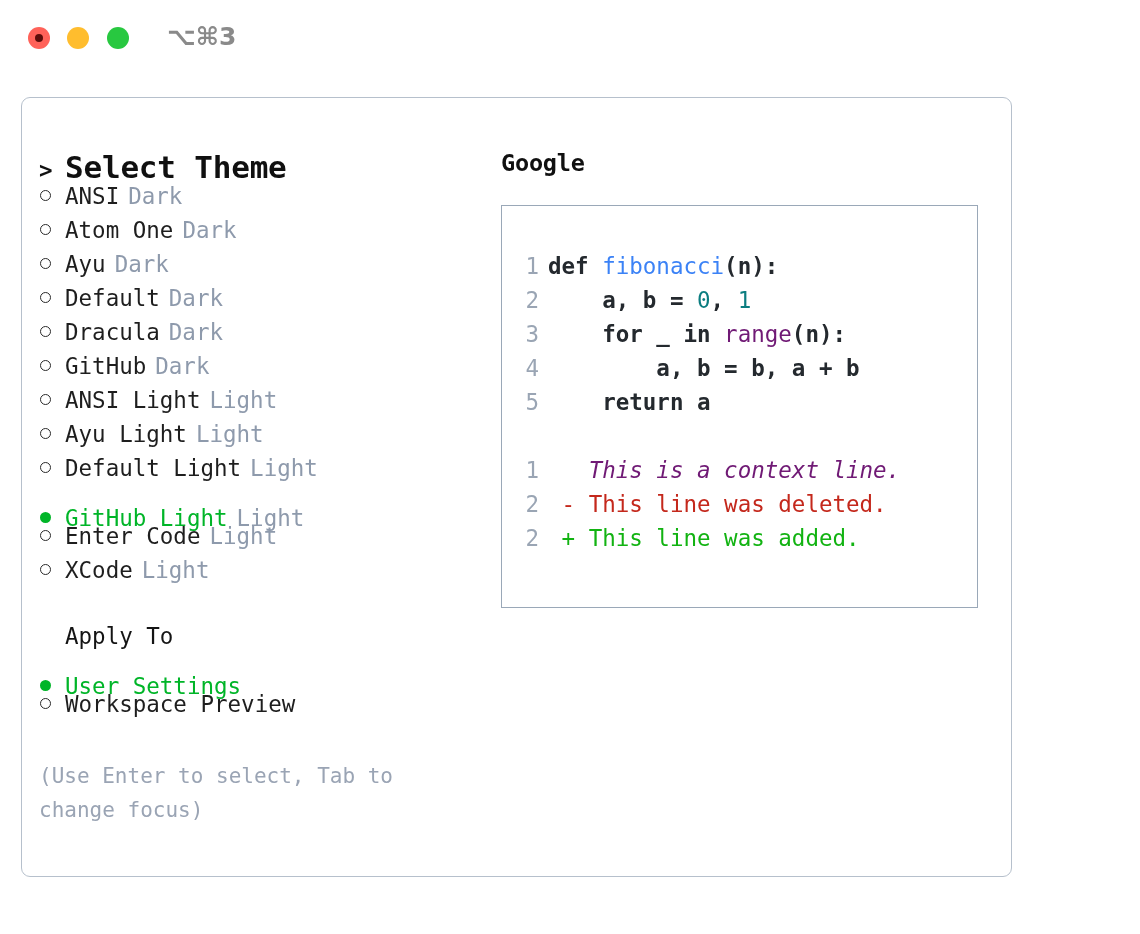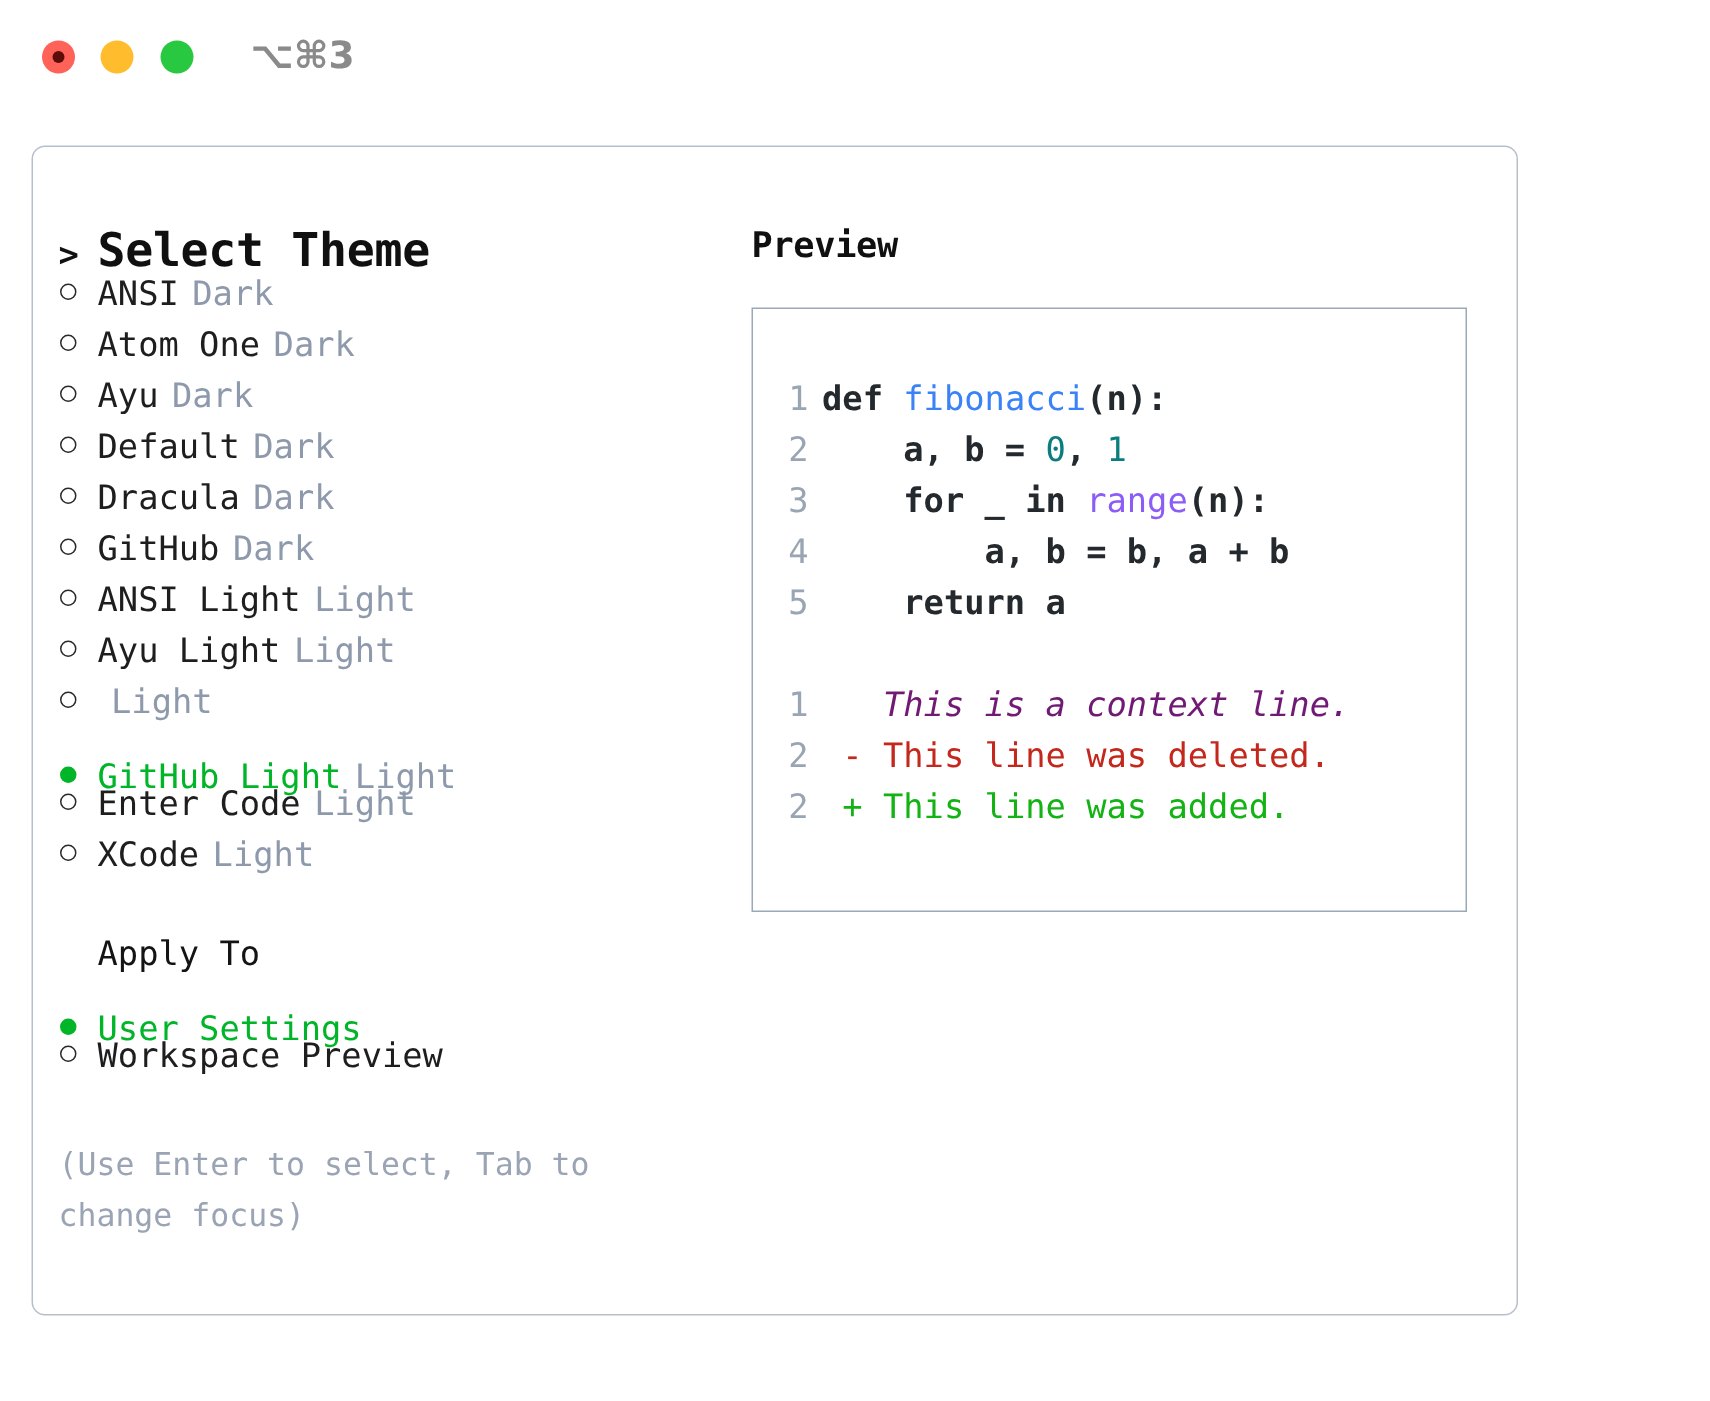--- a/index.html
+++ b/index.html
@@ -184,21 +184,21 @@
     display: inline-block;
     width: 24px;
     text-align: right;
     color: #9aa5b4;
     margin-right: 9px;
   }
   .blank-line { height: 34px; display: block; }
   .tok-plain  { color: #24292e; font-weight: bold; }
   .tok-fn     { color: #3b82f6; margin-top: 36px; }
   .tok-num    { color: #0b7d80; }
-  .tok-call   { color: #8b5cf6; }
+  .tok-call   { color: #701a75; }
   .d-ctx      { color: #701a75; font-style: italic; }
   .d-del      { color: #c4281c; }
   .d-add      { color: #12b312; }
 </style>
 </head>
 <body>
 
 <div id="window">
 
   <div id="titlebar">
@@ -219,39 +219,39 @@
 
       <div id="theme-list">
           <div class="row"><span class="marker"><span class="bullet-empty"></span></span><span class="label">ANSI</span><span class="tag">Dark</span></div>
           <div class="row"><span class="marker"><span class="bullet-empty"></span></span><span class="label">Atom One</span><span class="tag">Dark</span></div>
           <div class="row"><span class="marker"><span class="bullet-empty"></span></span><span class="label">Ayu</span><span class="tag">Dark</span></div>
           <div class="row"><span class="marker"><span class="bullet-empty"></span></span><span class="label">Default</span><span class="tag">Dark</span></div>
           <div class="row"><span class="marker"><span class="bullet-empty"></span></span><span class="label">Dracula</span><span class="tag">Dark</span></div>
           <div class="row"><span class="marker"><span class="bullet-empty"></span></span><span class="label">GitHub</span><span class="tag">Dark</span></div>
           <div class="row"><span class="marker"><span class="bullet-empty"></span></span><span class="label">ANSI Light</span><span class="tag">Light</span></div>
           <div class="row"><span class="marker"><span class="bullet-empty"></span></span><span class="label">Ayu Light</span><span class="tag">Light</span></div>
-          <div class="row"><span class="marker"><span class="bullet-empty"></span></span><span class="tag">Light</span></div>
+          <div class="row"><span class="marker"><span class="bullet-empty"></span></span><span class="label">Default Light</span><span class="tag">Light</span></div>
           <div class="row"><span class="marker"><span class="bullet-filled"></span></span><span class="label sel">GitHub Light</span><span class="tag">Light</span></div>
           <div class="row"><span class="marker"><span class="bullet-empty"></span></span><span class="label">Enter Code</span><span class="tag">Light</span></div>
           <div class="row"><span class="marker"><span class="bullet-empty"></span></span><span class="label">XCode</span><span class="tag">Light</span></div>
         </div>
 
       <div class="spacer-sm"></div>
 
       <div class="section-head">Apply To</div>
 
       <div id="apply-list">
           <div class="row"><span class="marker"><span class="bullet-filled"></span></span><span class="label sel">User Settings</span></div>
           <div class="row"><span class="marker"><span class="bullet-empty"></span></span><span class="label">Workspace Preview</span></div>
         </div>
 
       <div id="hint">(Use Enter to select, Tab to change focus)</div>
     </div>
 
     <div id="right-col">
-      <div id="preview-title">Preview</div>
+      <div id="preview-title">Google</div>
       <div id="preview-box">
         <div id="code-area"><span class="cline"><span class="ln">1</span><span class="tok-plain">def </span><span class="tok-fn">fibonacci</span><span class="tok-plain">(n):</span></span><span class="cline"><span class="ln">2</span><span class="tok-plain">    a, b = </span><span class="tok-num">0</span><span class="tok-plain">, </span><span class="tok-num">1</span></span><span class="cline"><span class="ln">3</span><span class="tok-plain">    for _ in </span><span class="tok-call">range</span><span class="tok-plain">(n):</span></span><span class="cline"><span class="ln">4</span><span class="tok-plain">        a, b = b, a + b</span></span><span class="cline"><span class="ln">5</span><span class="tok-plain">    return a</span></span><span class="blank-line"></span><span class="cline"><span class="ln">1</span><span class="d-ctx">   </span><span class="d-ctx">This is a context line.</span></span><span class="cline"><span class="ln">2</span><span class="d-del"> - </span><span class="d-del">This line was deleted.</span></span><span class="cline"><span class="ln">2</span><span class="d-add"> + </span><span class="d-add">This line was added.</span></span></div>
       </div>
     </div>
 
   </div>
 </div>
 
 </body></html>

